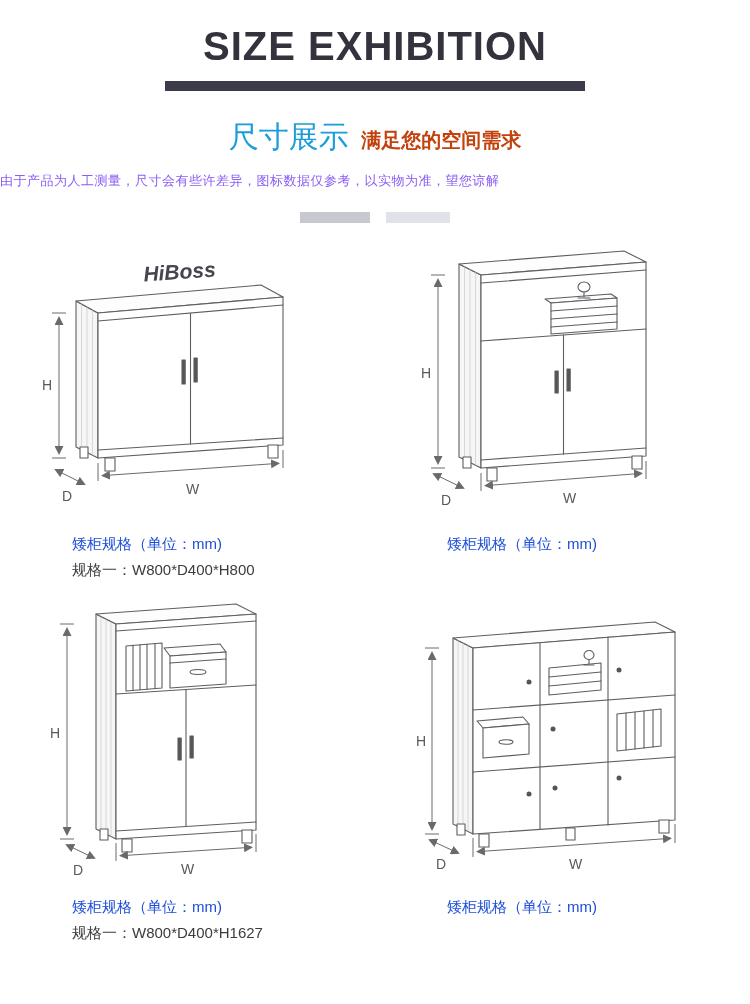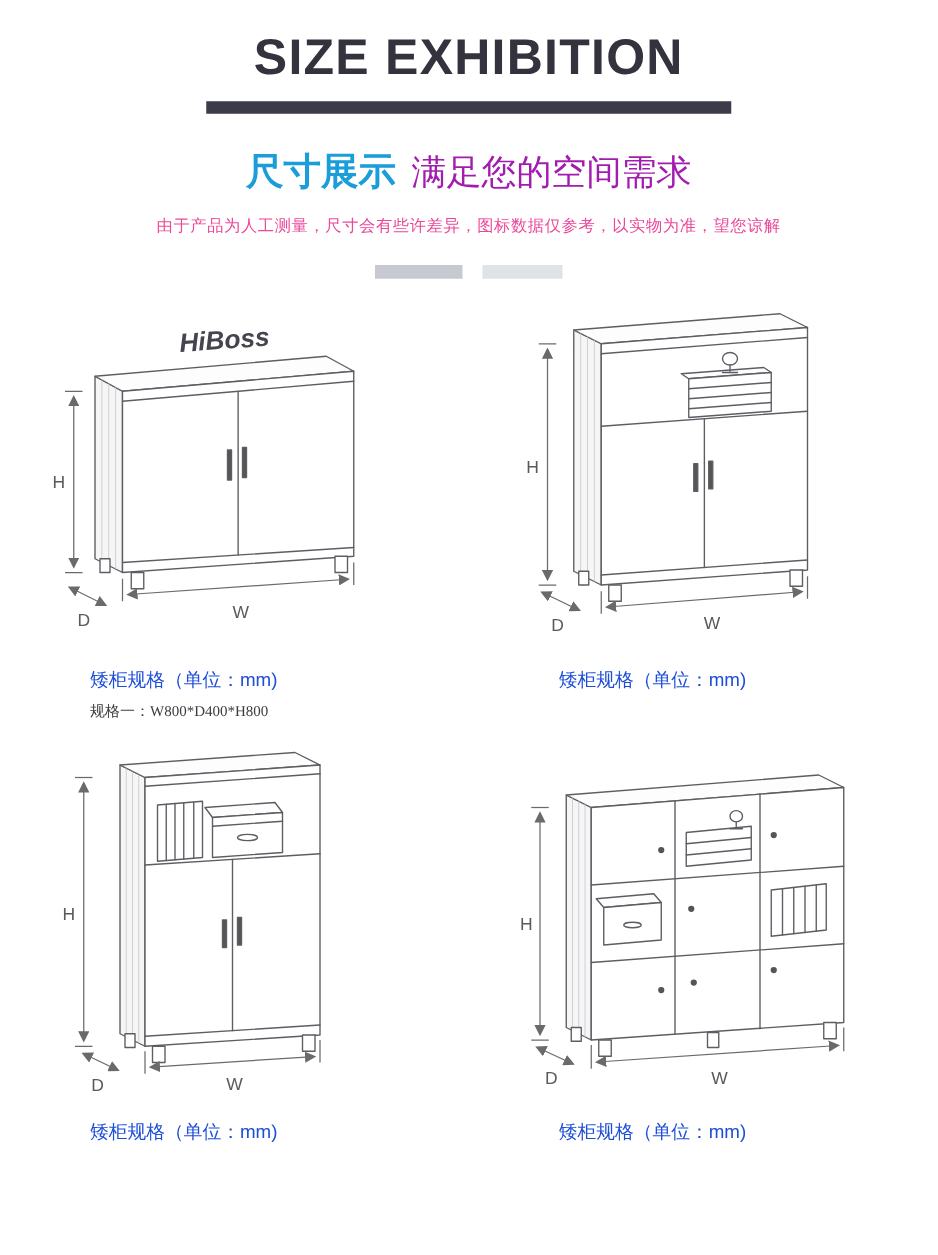--- a/index.html
+++ b/index.html
@@ -6,37 +6,37 @@
   .page{
     width:750px;height:1004px;margin:0 auto;background:#fff;overflow:hidden;
     font-family:"Liberation Sans","DejaVu Sans",sans-serif;
   }
   h1.title{
     margin:24px 0 0;text-align:center;font-size:40px;font-weight:700;
     color:#33323d;letter-spacing:1px;
   }
   .title-bar{width:420px;height:10px;background:#3c3b4a;margin:12px auto 0;}
   .subtitle{text-align:center;margin-top:26px;}
-  .sub-hl{color:#1b9dd9;font-size:30px;font-weight:700;}
-  .sub-rest{color:#a21caf;font-size:28px;font-weight:400;margin-left:8px;}
+  .sub-hl{color:#1b9dd9;font-size:30px;font-weight:400;}
+  .sub-rest{color:#c2410c;font-size:20px;font-weight:700;margin-left:8px;}
   .note{
-    text-align:center;margin:14px 0 0;font-size:13px;color:#ec4899;letter-spacing:.5px;
+    text-align:left;margin:14px 0 0;font-size:13px;color:#8b5cf6;letter-spacing:.5px;
   }
   .decor-bars{display:flex;justify-content:center;gap:16px;margin-top:22px;}
   .decor-bars .bar{display:inline-block;height:11px;}
   .bar-dark{width:70px;background:#c6cad0;}
   .bar-light{width:64px;background:#dfe2e6;}
   .grid{
     display:grid;grid-template-columns:375px 375px;margin-top:10px;row-gap:16px;
   }
   .cell{width:375px;}
   .cell svg{display:block;margin:0 auto;}
   .caption{margin:2px 0 0 72px;}
   .cap1{font-size:15px;color:#1d4ed8;margin:0;}
-  .cap2{font-size:12px;color:#3c3c3c;margin:7px 0 0;font-family:Liberation Serif, serif;}
+  .cap2{font-size:15px;color:#3c3c3c;margin:7px 0 0;}
   svg text{font-family:"Liberation Sans","DejaVu Sans",sans-serif;fill:#5a5a5a;font-size:14px;}
   svg text.logo{font-size:21px;font-style:italic;font-weight:bold;fill:#45454f;}
 </style>
 </head>
 <body>
 
 <div class="page">
 
   <h1 class="title">SIZE EXHIBITION</h1>
   <div class="title-bar"></div>
@@ -203,20 +203,21 @@
           <line x1="228" y1="238" x2="228" y2="256"></line>
           <line x1="93" y1="259.7" x2="223" y2="251.3" marker-start="url(#ahC)" marker-end="url(#ahC)"></line>
           <line x1="39" y1="249" x2="66" y2="262" marker-start="url(#ahC)" marker-end="url(#ahC)"></line>
         </g>
         <text x="22" y="142">H</text>
         <text x="153" y="278">W</text>
         <text x="45" y="279">D</text>
       </svg>
       <div class="caption">
         <p class="cap1">矮柜规格（单位：mm)</p>
+        <p class="cap2">规格一：W800*D400*H1627</p>
       </div>
     </div>
 
     <div class="cell">
       <svg viewBox="0 0 320 300" width="320" height="300">
         <defs>
           <marker id="ahD" markerWidth="9" markerHeight="9" refX="7" refY="4.5" orient="auto-start-reverse" markerUnits="userSpaceOnUse">
             <path d="M0,0 L9,4.5 L0,9 Z" fill="#6a6a6a"></path>
           </marker>
         </defs>

